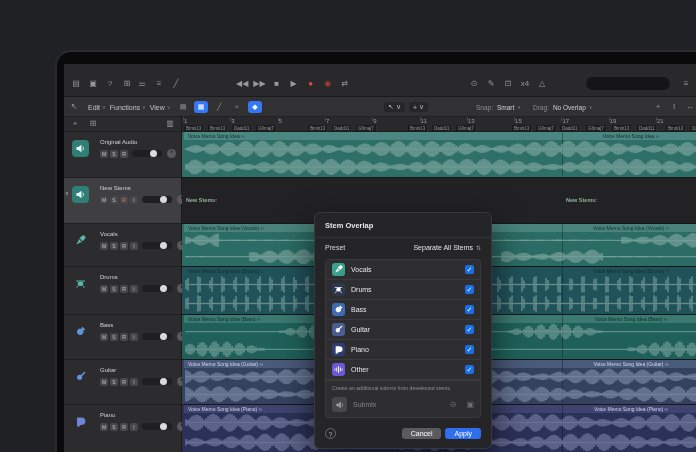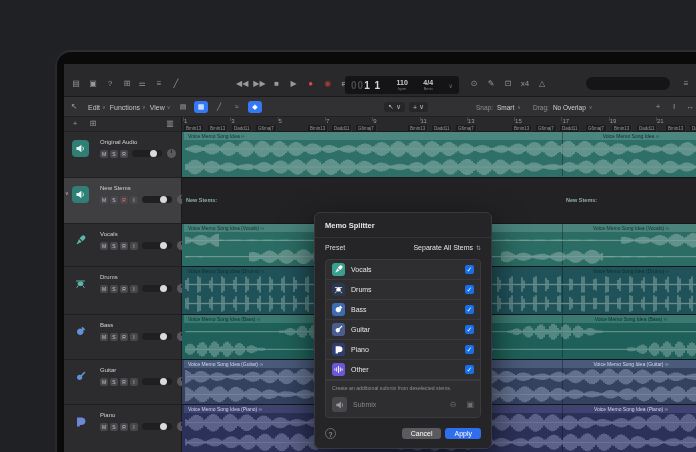--- a/index.html
+++ b/index.html
@@ -117,32 +117,20 @@
           </div>
         <div class="grp" style="left:172px" id="g-transport">
             <span class="icbtn">◀◀</span>
             <span class="icbtn">▶▶</span>
             <span class="icbtn">■</span>
             <span class="icbtn">▶</span>
             <span class="icbtn red">●</span>
             <span class="icbtn dimred">◉</span>
             <span class="icbtn">⇄</span>
           </div>
-        <div class="lcd">
-          <span class="big"><span class="dim">00</span><span>1</span>&nbsp;<span>1</span></span>
-          <span class="cell">
-              <div class="v">110</div>
-              <div class="u">bpm</div>
-            </span>
-          <span class="cell">
-              <div class="v">4/4</div>
-              <div class="u">Bmin</div>
-            </span>
-          <span class="chev">∨</span>
-        </div>
         <div class="grp" style="left:404px" id="g-mid">
             <span class="icbtn">⊙</span>
             <span class="icbtn">✎</span>
             <span class="icbtn">⊡</span>
             <span class="icbtn">x4</span>
             <span class="icbtn">△</span>
           </div>
         <div class="search"></div>
         <div class="grp" style="left:616px">
             <span class="icbtn">≡</span>
@@ -470,21 +458,21 @@
                   <div class="wave"><svg width="516" height="39" viewBox="0 0 516 39">
                       <path d="M2 6.2V13.3M4 7.1V12.4M6 5.2V14.3M8 3.5V16.0M10 2.3V17.2M12 1.8V17.7M14 2.0V17.5M16 3.0V16.5M18 4.6V14.9M20 6.7V12.8M22 5.6V13.9M24 3.5V16.0M26 2.0V17.5M28 1.1V18.4M30 1.0V18.5M32 1.8V17.7M34 3.3V16.2M36 5.4V14.1M38 6.5V13.0M40 4.3V15.2M42 2.4V17.1M44 1.2V18.3M46 0.8V18.7M48 1.3V18.2M50 2.5V17.0M52 4.4V15.1M54 6.6V12.9M56 5.5V14.0M58 3.5V16.0M60 2.1V17.4M62 1.4V18.1M64 1.5V18.0M66 2.4V17.1M68 3.9V15.6M70 5.9V13.6M72 6.9V12.6M74 5.0V14.5M76 3.6V15.9M78 2.7V16.8M80 2.6V16.9M82 3.1V16.4M84 4.2V15.3M86 5.7V13.8M88 7.4V12.1M90 6.6V12.9M92 5.3V14.2M94 4.5V15.0M96 4.2V15.3M98 4.4V15.1M100 5.1V14.4M102 6.2V13.3M104 7.5V12.0M106 8.1V11.4M108 7.1V12.4M110 6.4V13.1M112 6.1V13.4M114 6.2V13.3M116 6.6V12.9M118 7.2V12.3M120 7.7V11.8M122 8.5V11.0M124 7.8V11.7M126 6.7V12.8M128 5.8V13.7M130 5.2V14.3M132 5.0V14.5M134 5.2V14.3M136 6.0V13.5M138 7.1V12.4M140 7.6V11.9M142 6.0V13.5M144 4.7V14.8M146 3.7V15.8M148 3.2V16.3M150 3.4V16.1M152 4.2V15.3M154 5.5V14.0M156 7.2V12.3M158 6.0V13.5M160 4.2V15.3M162 2.7V16.8M164 1.9V17.6M166 1.8V17.7M168 2.5V17.0M170 3.9V15.6M172 5.8V13.7M174 6.5V13.0M176 4.3V15.2M178 2.6V16.9M180 1.4V18.1M182 1.0V18.5M184 1.4V18.1M186 2.6V16.9M188 4.5V15.0M190 6.7V12.8M192 5.2V14.3M194 3.1V16.4M196 1.6V17.9M198 0.9V18.6M200 1.0V18.5M202 1.9V17.6M204 3.5V16.0M206 5.6V13.9M208 6.4V13.1M210 4.3V15.2M212 2.6V16.9M214 1.6V17.9M216 1.4V18.1M218 1.9V17.6M220 3.2V16.3M222 5.0V14.5M224 7.1V12.4M226 5.7V13.8M228 4.1V15.4M230 3.0V16.5M232 2.5V17.0M234 2.8V16.7M236 3.6V15.9M238 5.0V14.5M240 6.7V12.8M242 7.2V12.3M244 5.8V13.7M246 4.8V14.7M248 4.2V15.3M250 4.2V15.3M252 4.7V14.8M254 5.7V13.8M256 6.9V12.6M258 8.2V11.3M260 7.4V12.1M262 6.6V12.9M264 6.2V13.3M266 6.1V13.4M268 6.4V13.1M270 6.9V12.6M272 7.5V12.0M274 8.1V11.4M276 8.2V11.3M278 7.2V12.3M280 6.2V13.3M282 5.4V14.1M284 5.0V14.5M286 5.1V14.4M288 5.7V13.8M290 6.6V12.9M292 7.9V11.6M294 6.7V12.8M296 5.2V14.3M298 4.0V15.5M300 3.4V16.1M302 3.3V16.2M304 3.8V15.7M306 4.9V14.6M308 6.5V13.0M310 6.8V12.7M312 4.9V14.6M314 3.3V16.2M316 2.2V17.3M318 1.8V17.7M320 2.2V17.3M322 3.3V16.2M324 5.0V14.5M326 7.0V12.5M328 5.2V14.3M330 3.3V16.2M332 1.8V17.7M334 1.0V18.5M336 1.1V18.4M338 2.0V17.5M340 3.6V15.9M342 5.7V13.8M344 6.1V13.4M346 3.9V15.6M348 2.2V17.3M350 1.1V18.4M352 0.8V18.7M354 1.4V18.1M356 2.8V16.7M358 4.7V14.8M360 7.0V12.5M362 5.1V14.4M364 3.2V16.3M366 1.9V17.6M368 1.3V18.2M370 1.6V17.9M372 2.6V16.9M374 4.2V15.3M376 6.2V13.3M378 6.5V13.0M380 4.7V14.8M382 3.3V16.2M384 2.6V16.9M386 2.5V17.0M388 3.2V16.3M390 4.4V15.1M392 6.0V13.5M394 7.7V11.8M396 6.3V13.2M398 5.1V14.4M400 4.3V15.2M402 4.1V15.4M404 4.4V15.1M406 5.2V14.3M408 6.4V13.1M410 7.6V11.9M412 7.9V11.6M414 6.9V12.6M416 6.3V13.2M418 6.0V13.5M420 6.1V13.4M422 6.6V12.9M424 7.3V12.2M426 7.8V11.7M428 8.6V10.9M430 7.6V11.9M432 6.6V12.9M434 5.7V13.8M436 5.2V14.3M438 5.1V14.4M440 5.4V14.1M442 6.2V13.3M444 7.4V12.1M446 7.3V12.2M448 5.8V13.7M450 4.5V15.0M452 3.6V15.9M454 3.3V16.2M456 3.5V16.0M458 4.4V15.1M460 5.8V13.7M462 7.5V12.0M464 5.7V13.8M466 3.9V15.6M468 2.6V16.9M470 1.9V17.6M472 2.0V17.5M474 2.8V16.7M476 4.2V15.3M478 6.2V13.3M480 6.1V13.4M482 4.0V15.5M484 2.3V17.2M486 1.3V18.2M488 1.0V18.5M490 1.6V17.9M492 2.9V16.6M494 4.8V14.7M496 7.1V12.4M498 4.8V14.7M500 2.8V16.7M502 1.4V18.1M504 0.8V18.7M506 1.1V18.4M508 2.1V17.4M510 3.8V15.7M512 6.0V13.5M514 6.0V13.5M2 26.0V32.5M4 27.5V31.0M6 26.7V31.8M8 25.7V32.8M10 25.1V33.4M12 25.0V33.5M14 25.2V33.3M16 25.9V32.6M18 26.7V31.8M20 27.7V30.8M22 28.0V30.5M24 27.1V31.4M26 26.2V32.3M28 25.5V33.0M30 25.1V33.4M32 25.2V33.3M34 25.6V32.9M36 26.4V32.1M38 27.6V30.9M40 26.5V32.0M42 25.2V33.3M44 24.1V34.4M46 23.4V35.1M48 23.3V35.2M50 23.7V34.8M52 24.7V33.8M54 26.2V32.3M56 26.5V32.0M58 24.7V33.8M60 23.2V35.3M62 22.1V36.4M64 21.7V36.8M66 22.0V36.5M68 23.0V35.5M70 24.6V33.9M72 26.6V31.9M74 24.9V33.6M76 23.0V35.5M78 21.5V37.0M80 20.7V37.8M82 20.8V37.7M84 21.6V36.9M86 23.2V35.3M88 25.2V33.3M90 25.7V32.8M92 23.5V35.0M94 21.7V36.8M96 20.6V37.9M98 20.3V38.2M100 20.8V37.7M102 22.2V36.3M104 24.1V34.4M106 26.4V32.1M108 24.5V34.0M110 22.6V35.9M112 21.2V37.3M114 20.6V37.9M116 20.8V37.7M118 21.8V36.7M120 23.5V35.0M122 25.5V33.0M124 25.9V32.6M126 24.0V34.5M128 22.5V36.0M130 21.7V36.8M132 21.6V36.9M134 22.2V36.3M136 23.5V35.0M138 25.2V33.3M140 27.0V31.5M142 25.6V32.9M144 24.2V34.3M146 23.4V35.1M148 23.1V35.4M150 23.4V35.1M152 24.2V34.3M154 25.4V33.1M156 26.9V31.6M158 27.1V31.4M160 26.0V32.5M162 25.3V33.2M164 24.9V33.6M166 25.0V33.5M168 25.5V33.0M170 26.3V32.2M172 27.3V31.2M174 28.2V30.3M176 27.5V31.0M178 26.6V31.9M180 25.8V32.7M182 25.3V33.2M184 25.2V33.3M186 25.4V33.1M188 26.1V32.4M190 27.1V31.4M192 27.1V31.4M194 25.7V32.8M196 24.5V34.0M198 23.7V34.8M200 23.3V35.2M202 23.5V35.0M204 24.3V34.2M206 25.5V33.0M208 27.2V31.3M210 25.5V33.0M212 23.8V34.7M214 22.5V36.0M216 21.8V36.7M218 21.8V36.7M220 22.5V36.0M222 23.9V34.6M224 25.7V32.8M226 25.8V32.7M228 23.8V34.7M230 22.1V36.4M232 21.0V37.5M234 20.7V37.8M236 21.2V37.3M238 22.5V36.0M240 24.3V34.2M242 26.6V31.9M244 24.4V34.1M246 22.4V36.1M248 21.0V37.5M250 20.3V38.2M252 20.5V38.0M254 21.5V37.0M256 23.2V35.3M258 25.4V33.1M260 25.5V33.0M262 23.4V35.1M264 21.7V36.8M266 20.8V37.7M268 20.6V37.9M270 21.3V37.2M272 22.7V35.8M274 24.6V33.9M276 26.8V31.7M278 24.7V33.8M280 23.1V35.4M282 21.9V36.6M284 21.5V37.0M286 21.9V36.6M288 22.9V35.6M290 24.4V34.1M292 26.2V32.3M294 26.3V32.2M296 24.7V33.8M298 23.6V34.9M300 23.1V35.4M302 23.1V35.4M304 23.8V34.7M306 24.9V33.6M308 26.2V32.3M310 27.6V30.9M312 26.4V32.1M314 25.5V33.0M316 25.0V33.5M318 24.9V33.6M320 25.2V33.3M322 25.9V32.6M324 26.8V31.7M326 27.8V30.7M328 27.9V30.6M330 27.0V31.5M332 26.2V32.3M334 25.5V33.0M336 25.2V33.3M338 25.3V33.2M340 25.8V32.7M342 26.7V31.8M344 27.7V30.8M346 26.3V32.2M348 25.0V33.5M350 24.0V34.5M352 23.4V35.1M354 23.4V35.1M356 23.9V34.6M358 25.0V33.5M360 26.5V32.0M362 26.2V32.3M364 24.5V34.0M366 23.0V35.5M368 22.1V36.4M370 21.8V36.7M372 22.2V36.3M374 23.3V35.2M376 24.9V33.6M378 26.7V31.8M380 24.6V33.9M382 22.7V35.8M384 21.4V37.1M386 20.7V37.8M388 20.9V37.6M390 21.9V36.6M392 23.5V35.0M394 25.6V32.9M396 25.3V33.2M398 23.2V35.3M400 21.5V37.0M402 20.5V38.0M404 20.3V38.2M406 21.0V37.5M408 22.5V36.0M410 24.5V34.0M412 26.4V32.1M414 24.2V34.3M416 22.3V36.2M418 21.1V37.4M420 20.6V37.9M422 20.9V37.6M424 22.0V36.5M426 23.8V34.7M428 25.9V32.6M430 25.6V32.9M432 23.7V34.8M434 22.3V36.2M436 21.6V36.9M438 21.6V36.9M440 22.3V36.2M442 23.7V34.8M444 25.4V33.1M446 27.0V31.5M448 25.3V33.2M450 24.0V34.5M452 23.2V35.3M454 23.0V35.5M456 23.4V35.1M458 24.3V34.2M460 25.6V32.9M462 27.1V31.4M464 26.9V31.6M466 25.8V32.7M468 25.1V33.4M470 24.8V33.7M472 25.0V33.5M474 25.5V33.0M476 26.4V32.1M478 27.4V31.1M480 28.2V30.3M482 27.4V31.1M484 26.5V32.0M486 25.8V32.7M488 25.4V33.1M490 25.3V33.2M492 25.6V32.9M494 26.3V32.2M496 27.3V31.2M498 26.9V31.6M500 25.6V32.9M502 24.4V34.1M504 23.6V34.9M506 23.4V35.1M508 23.7V34.8M510 24.5V34.0M512 25.8V32.7M514 27.0V31.5" stroke="#9298bf" stroke-width="1.1" fill="none" opacity=".85"></path>
                       <rect x="2" y="9.5" width="512" height="0.5" fill="#9298bf" opacity=".6"></rect>
                       <rect x="2" y="29" width="512" height="0.5" fill="#9298bf" opacity=".6"></rect>
                     </svg></div>
                 </div>
               </div>
             </div>
 
           <div class="dlg" style="left:132px;top:95px">
-            <h1>Memo Splitter</h1>
+            <h1>Stem Overlap</h1>
             <div class="preset">
               <span>Preset</span>
               <span class="pv">
                   <span>Separate All Stems</span>
                   <span class="stp">⇅</span>
                 </span>
             </div>
             <div class="panelbox">
               <div id="stems">
                   <div class="stemrow">

